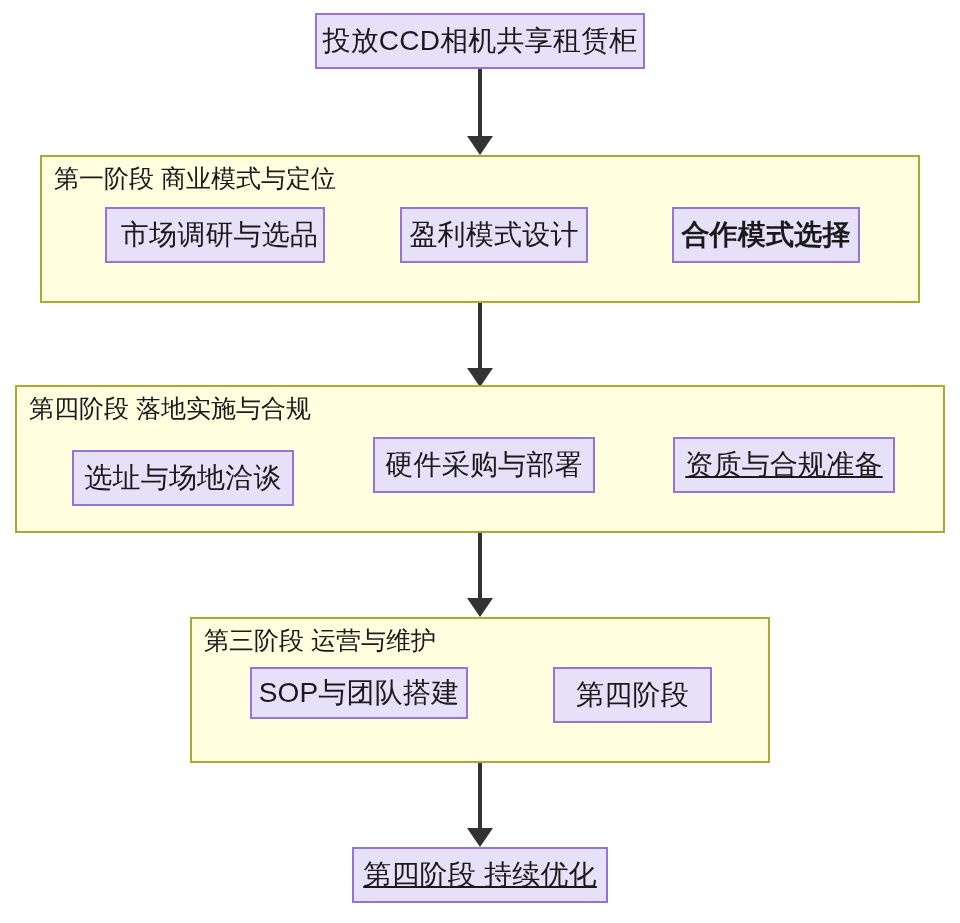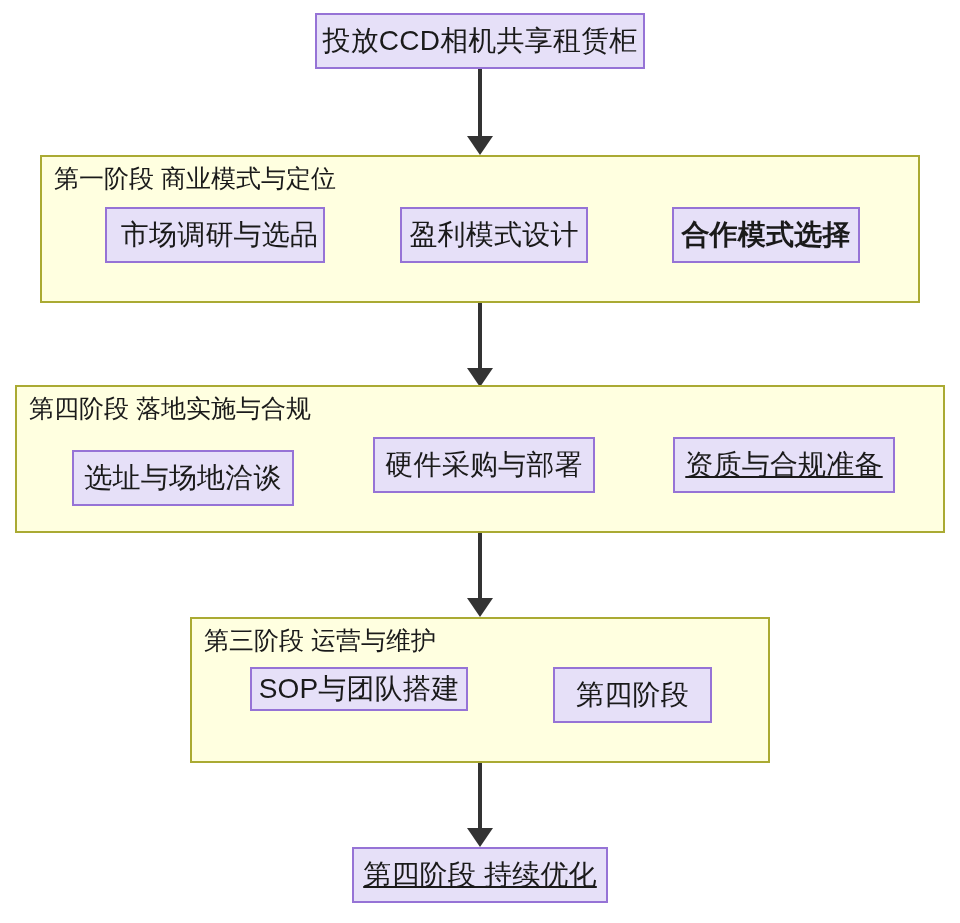--- a/index.html
+++ b/index.html
@@ -125,21 +125,21 @@
     </div>
   </div>
 
   <div class="arrow" style="left:467px; top:533px; height:84px;">
     <div class="shaft" style="height:65px;"></div>
     <div class="head"></div>
   </div>
 
   <div class="stage" style="left:190px; top:617px; width:580px; height:146px;">
     <div class="stage-title">第三阶段 运营与维护</div>
-    <div class="node" style="left:58px; top:48px; width:218px; height:44px;">
+    <div class="node" style="left:58px; top:48px; width:218px; height:52px;">
       <span>SOP与团队搭建</span>
     </div>
     <div class="node" style="left:361px; top:48px; width:159px; height:56px;">
       <span>第四阶段</span>
     </div>
   </div>
 
   <div class="arrow" style="left:467px; top:763px; height:84px;">
     <div class="shaft" style="height:65px;"></div>
     <div class="head"></div>

